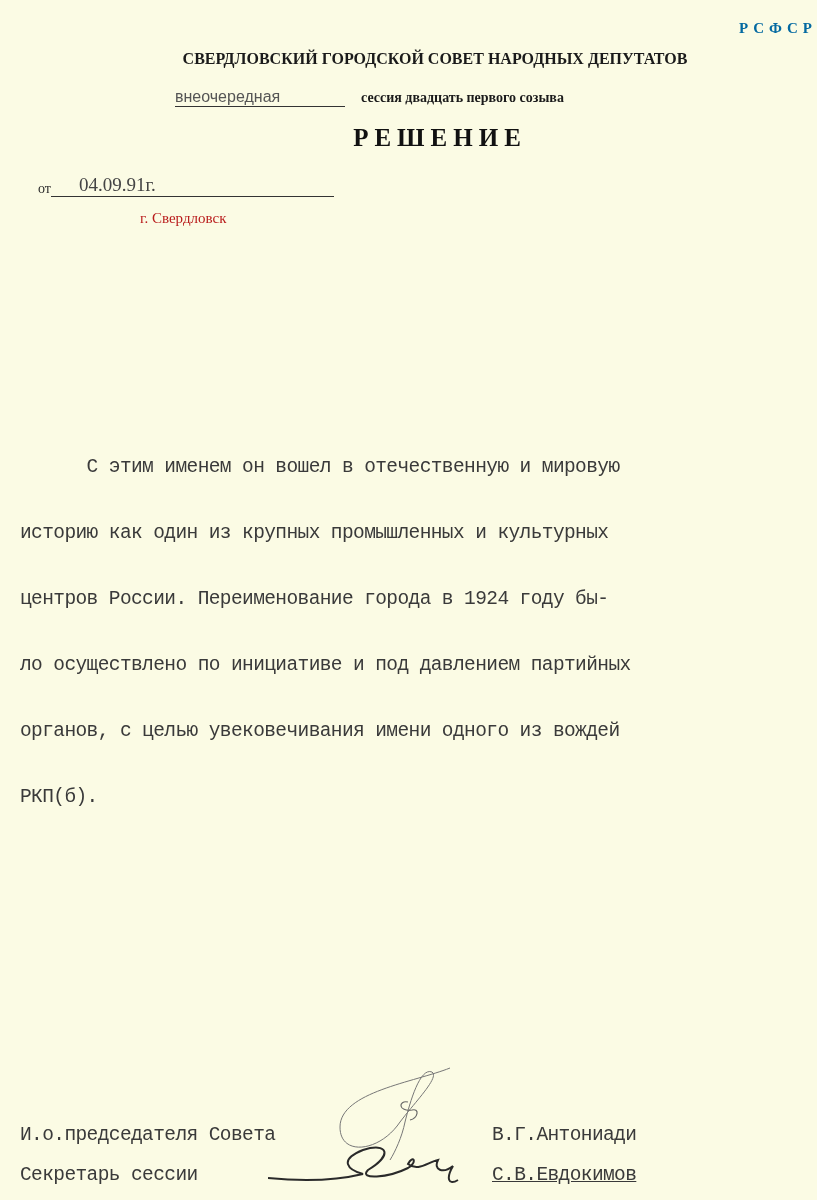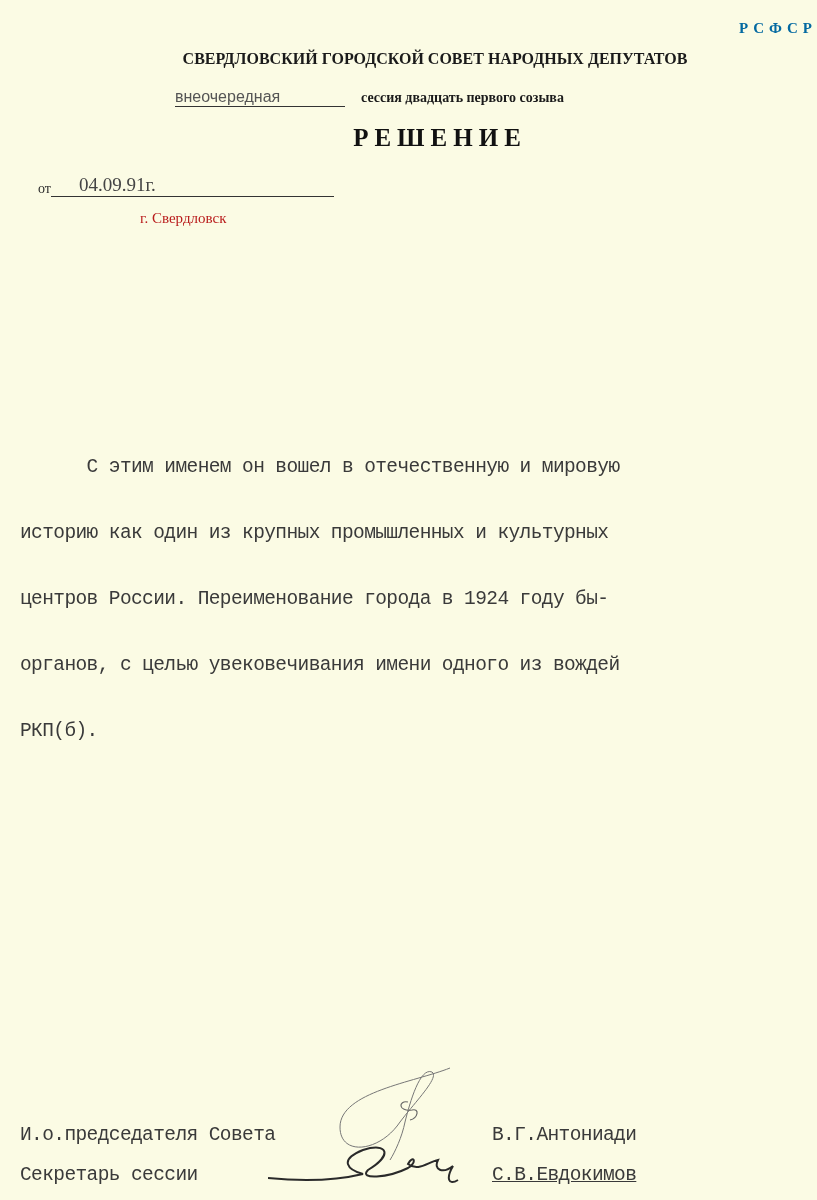--- a/index.html
+++ b/index.html
@@ -49,20 +49,21 @@
 <div id="city" class="abs">г. Свердловск</div>
 
 <div id="subject" class="abs typed">
 </div>
 
 <div id="body" class="abs typed">
   <div class="para">
     <div>      С этим именем он вошел в отечественную и мировую</div>
     <div>историю как один из крупных промышленных и культурных</div>
     <div>центров России. Переименование города в 1924 году бы-</div>
+    <div>ло осуществлено по инициативе и под давлением партийных</div>
     <div>органов, с целью увековечивания имени одного из вождей</div>
     <div>РКП(б).</div>
   </div>
   
   
   
   
   
   
   

